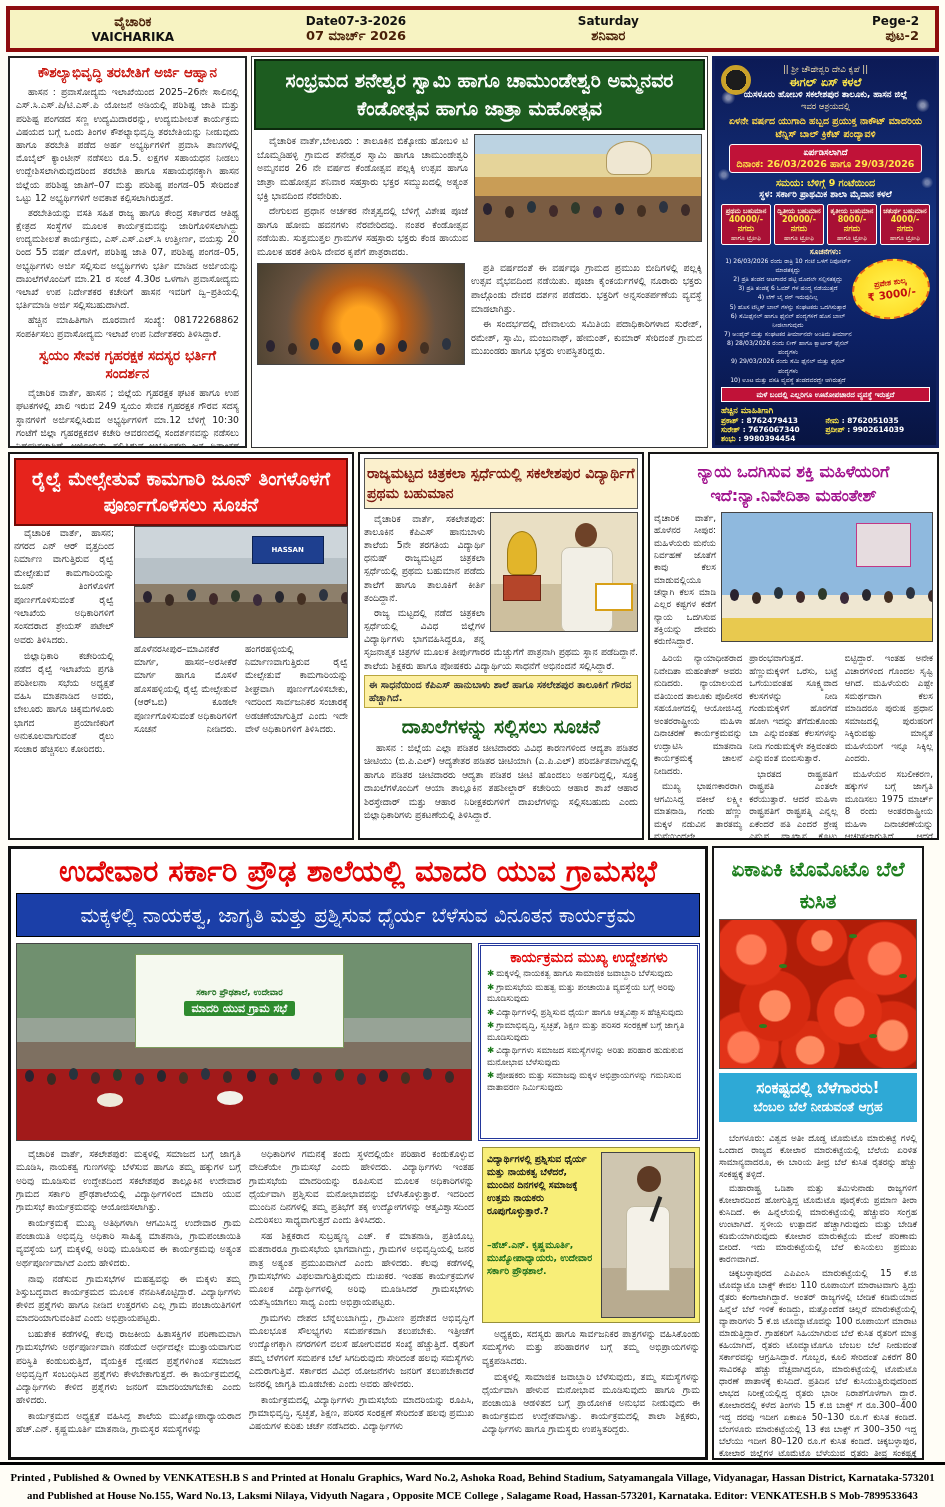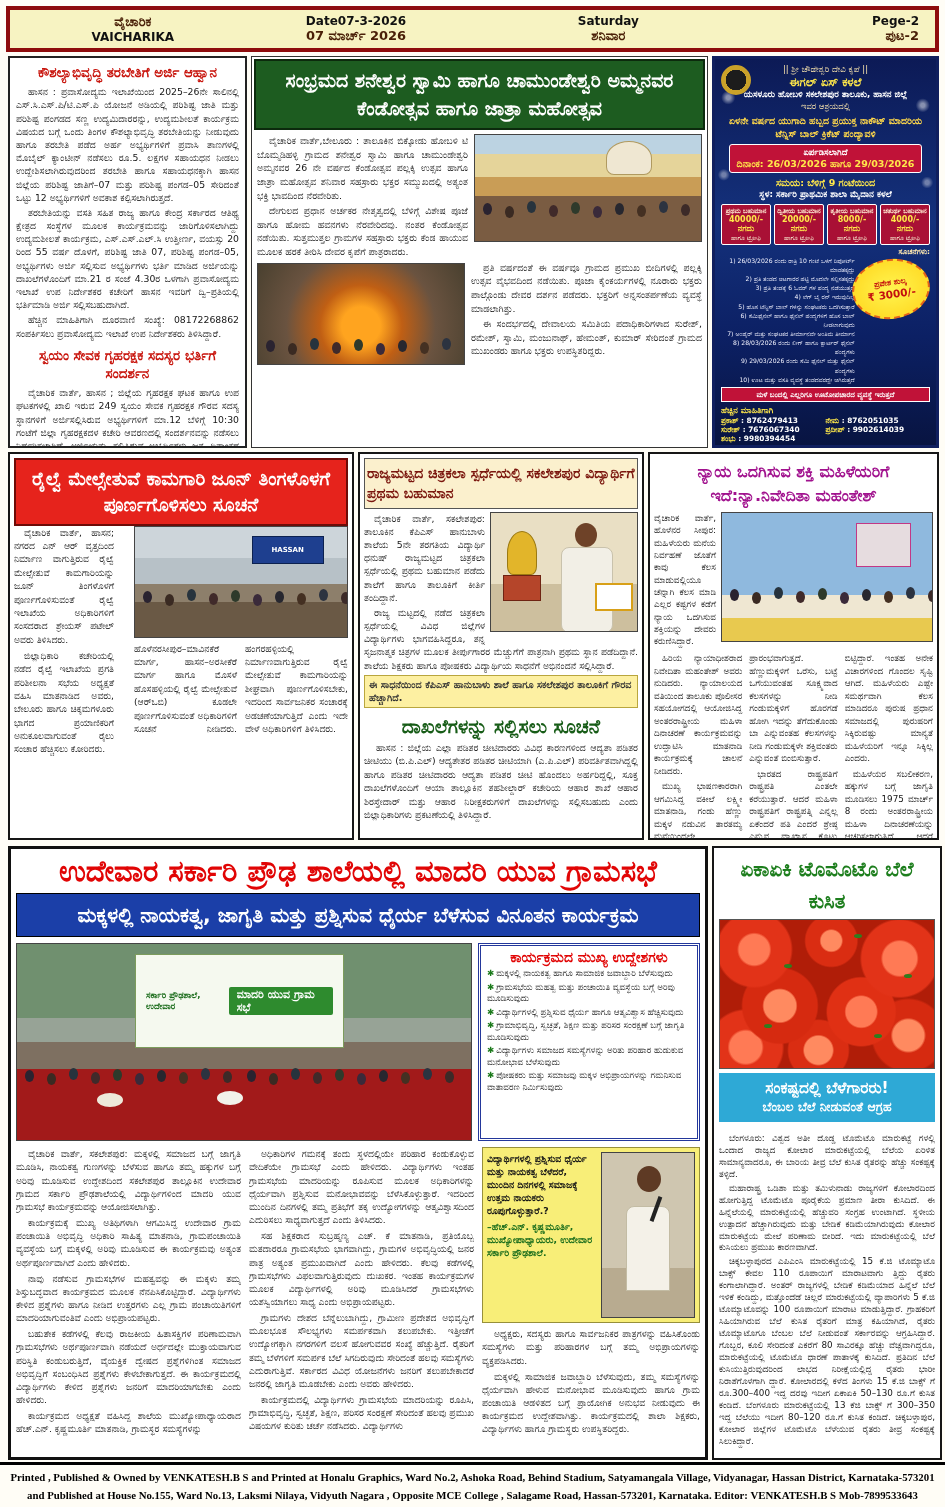--- a/index.html
+++ b/index.html
@@ -62,21 +62,21 @@
   .ad-datebox{background:#c01238;border:1px solid #fff;border-radius:3px;margin:4px 8px;padding:2px}
   .ad-datebox .a{font-size:8.5px;font-weight:bold;color:#fff}
   .ad-datebox .b{font-size:9.5px;font-weight:bold;color:#ffe84a}
   .ad-time{font-size:9.5px;font-weight:bold;color:#ffe84a;margin-top:2px}
   .ad-venue{font-size:8.8px;font-weight:bold;color:#fff}
   .prizes{display:flex;gap:3px;margin:4px 0 2px}
   .pz{flex:1;background:#a91035;border:1px solid #fff;border-radius:2px;padding:2px 1px}
   .pz .t{font-size:6.6px;font-weight:bold;color:#ffe9d0}
   .pz .a{font-size:8px;font-weight:bold;color:#ffe84a}
   .pz .e{font-size:6.2px;color:#ffd}
-  .rules{position:relative;text-align:right;margin-top:0;min-height:104px}
+  .rules{position:relative;text-align:center;margin-top:0;min-height:104px}
   .rules .rt{font-size:7.4px;font-weight:bold;color:#ffe9b0}
   .rules ol{list-style:none;width:64%;font-size:6.1px;line-height:1.5;color:#f3f3ff}
   .fee{position:absolute;right:0;top:12px;width:78px;height:60px;border-radius:50%;
        background:radial-gradient(#fff44f,#ffd41a);border:2px dashed #e5641a;transform:rotate(-8deg);
        display:flex;flex-direction:column;align-items:center;justify-content:center;color:#c40f0f;font-weight:bold}
   .fee .f1{font-size:7.8px}.fee .f2{font-size:10.5px}
   .adnote{background:#c01238;border:1px solid #fff;color:#fff;font-size:7.1px;font-weight:bold;padding:2px;margin:3px 0}
   .ct-head{font-size:8.2px;font-weight:bold;color:#ffe84a;text-align:left}
   .contacts{display:flex;flex-wrap:wrap;text-align:left}
   .ct{width:50%;font-size:7.4px;font-weight:bold}
@@ -128,51 +128,51 @@
   .jus-intro{width:62px;font-size:8.8px;line-height:1.4;text-align:justify}
   .photo-jus{flex:1;height:130px;
      background:linear-gradient(180deg,#8fb9de 0 64%,#efe7d2 64% 82%,#e8c94f 82% 100%)}
   .jus-banner{position:absolute;right:10%;top:8%;width:26%;height:34%;background:#f6e3e0;border:1px solid #c27;opacity:.85}
   .jus-cols{column-count:3;column-gap:7px;font-size:8.8px;line-height:1.42;height:196px;margin-top:5px}
   .jus-cols p{margin-bottom:3px;text-indent:8px}
 
   
   .gramsabha{left:8px;top:846px;width:700px;height:614px;border:3px solid #111;padding:4px 5px}
   .gs-head{color:#e10505;font-weight:bold;font-size:29px;text-align:center;line-height:1.25}
-  .gs-sub{background:#1b3fa8;color:#fff;border:1px solid #000;font-weight:bold;font-size:20px;
+  .gs-sub{background:#1b3fa8;color:#fff;border:1px solid #000;font-weight:normal;font-size:20px;
           text-align:center;line-height:1.4;padding:7px 4px;margin-top:4px}
   .gs-row{display:flex;gap:6px;margin-top:6px;height:198px}
   .photo-gs{width:456px;height:100%;
      background:linear-gradient(180deg,#70906f 0 38%,#97a396 38% 50%,#7e7061 50% 64%,#a21a1a 64% 100%)}
   .gs-banner{position:absolute;left:26%;top:5%;width:46%;height:48%;background:#f5f9ef;border:1px solid #7c9c5c;
-     display:flex;flex-direction:row;align-items:center;justify-content:center;gap:3px;padding:10px}
+     display:flex;flex-direction:column;align-items:center;justify-content:center;gap:3px;padding:10px}
   .gs-b1{font-size:8.5px;font-weight:bold;color:#1e6e1e}
   .gs-b2{font-size:11px;font-weight:bold;color:#fff;background:#2e8b2e;padding:1px 8px;border-radius:2px}
   .gs-flowers{position:absolute;left:44%;bottom:18%;width:26px;height:14px;border-radius:50%;background:#f2f2ea;
      box-shadow:-120px 2px 0 #eee9da}
   .objectives{flex:1;border:3px double #23379b;padding:3px 6px;background:#fff}
   .obj-title{color:#e10505;font-weight:bold;font-size:14px;text-align:center;margin-bottom:2px}
   .objectives ul{list-style:none;font-size:8.7px;line-height:1.32;color:#222;text-align:left;font-weight:500}
   .objectives li{margin-bottom:2px}
   .obj-star{color:#1c7a1c;font-weight:bold;margin-right:2px}
   .gs-cols{display:flex;gap:8px;margin-top:6px;height:312px}
   .gs-col{width:225px;font-size:9.2px;line-height:1.43;overflow:hidden}
   .gs-col p{margin-bottom:3px;text-indent:12px}
   .gs-col3{flex:1}
   .quote-box{background:#f8ee78;border:1px solid #97903a;display:flex;gap:4px;padding:4px;height:176px;margin-bottom:4px}
   .quote-txt{width:54%;font-size:9.3px;font-weight:bold;line-height:1.4;text-align:left}
-  .quote-by{color:#1c6e1c;display:block;margin-top:3px}
+  .quote-by{color:#1c6e1c;display:block;margin-top:21px}
   .photo-speaker{width:46%;height:100%;
      background:linear-gradient(180deg,#cfc6b0 0 70%,#b8ab90 70% 100%)}
   .sp-head{position:absolute;left:38%;top:8%;width:24px;height:26px;border-radius:50%;background:#5e3a24}
   .sp-shirt{position:absolute;left:26%;top:32%;width:48%;height:52%;border-radius:8px 8px 0 0;background:#f4f1e8;border:1px solid #c3bca4}
   .sp-mic{position:absolute;left:56%;top:26%;width:4px;height:26px;background:#222;transform:rotate(20deg)}
 
   
-  .tomato{left:712px;top:846px;width:230px;height:614px;border:2px solid #161616;padding:3px 5px}
+  .tomato{left:712px;top:846px;width:212px;height:614px;border:2px solid #161616;padding:3px 5px}
   .tom-head{color:#1d7e1d;font-weight:bold;font-size:20px;text-align:center;line-height:1.6;padding:2px 0}
   .photo-tom{width:100%;height:150px;border:1px solid #555;
      background:
       radial-gradient(circle at 16% 20%,#ff7a55 0 7%,#e23318 8% 17%,transparent 18%),
       radial-gradient(circle at 52% 14%,#ff8a60 0 6%,#da2d12 7% 15%,transparent 16%),
       radial-gradient(circle at 84% 26%,#ff7a55 0 8%,#e23318 9% 18%,transparent 19%),
       radial-gradient(circle at 28% 58%,#ff8a60 0 9%,#d62a10 10% 21%,transparent 22%),
       radial-gradient(circle at 66% 62%,#ff7a55 0 9%,#e03014 10% 20%,transparent 21%),
       radial-gradient(circle at 88% 78%,#ff8a60 0 7%,#d62a10 8% 16%,transparent 17%),
       radial-gradient(circle at 12% 86%,#ff7a55 0 7%,#e23318 8% 16%,transparent 17%),

